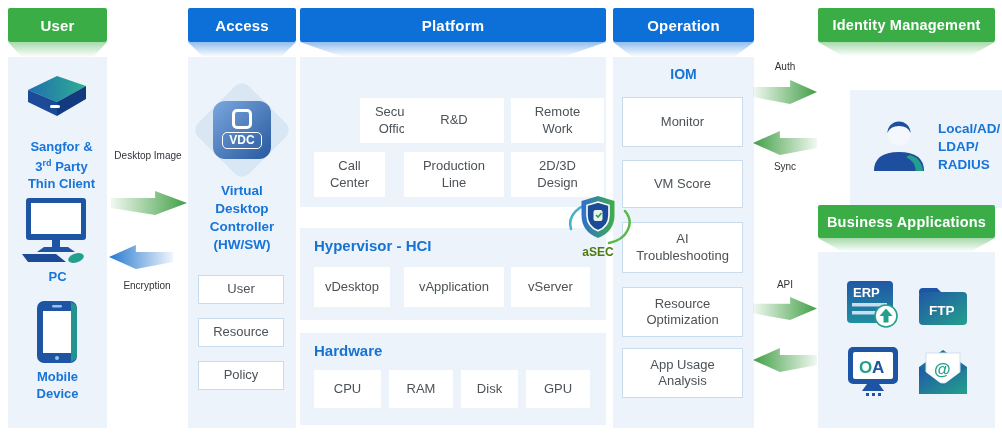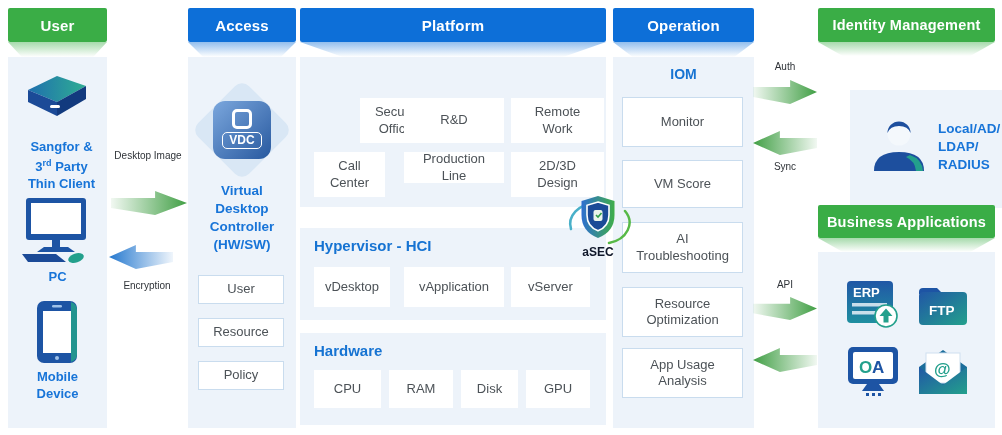--- a/index.html
+++ b/index.html
@@ -46,21 +46,21 @@
   .vdc-diamond { position:absolute; width:72px; height:72px; background:#d9e7f5;
                  border-radius:10px; transform:rotate(45deg); }
   .vdc-sq { position:absolute; width:58px; height:58px; border-radius:12px;
             background:linear-gradient(135deg,#7ba7dd,#28599f);
             display:flex; flex-direction:column; align-items:center; }
   .vdc-winsq { width:20px; height:20px; border:3px solid #fff; border-radius:5px; margin-top:8px; }
   .vdc-tag { margin-top:3px; font-size:12px; font-weight:bold; color:#fff;
              border:1.5px solid #fff; border-radius:5px; padding:0 6px; line-height:15px; }
 
   .asec-wrap { position:absolute; z-index:6; text-align:center; }
-  .asec-label { font-size:12px; font-weight:bold; color:#0f172a; margin-top:-2px; }
+  .asec-label { font-size:12px; font-weight:bold; color:#4d7c0f; margin-top:-2px; }
 
   svg { display:block; }
   sup { font-size:9px; }
 </style>
 </head>
 <body>
 
 <div class="canvas">
 
   <div class="hdr green" style="left:8px;top:8px;width:99px;height:34px;">User</div>
@@ -136,21 +136,21 @@
   </div>
 
   <div class="hdr blue" style="left:300px;top:8px;width:306px;height:34px;">Platform</div>
   <div class="trap blue" style="left:300px;top:42px;width:306px;height:15px;"></div>
 
   <div class="panel" style="left:300px;top:57px;width:306px;height:150px;">
     <div class="pbox" style="left:14px;top:41px;width:71px;height:45px;margin-left:46px;">Secure Office</div>
     <div class="pbox" style="left:104px;top:41px;width:100px;height:45px;">R&amp;D</div>
     <div class="pbox" style="left:211px;top:41px;width:93px;height:45px;">Remote Work</div>
     <div class="pbox" style="left:14px;top:95px;width:71px;height:45px;">Call Center</div>
-    <div class="pbox" style="left:104px;top:95px;width:100px;height:31px;">Production Line</div>
+    <div class="pbox" style="left:104px;top:95px;width:100px;height:45px;">Production Line</div>
     <div class="pbox" style="left:211px;top:95px;width:93px;height:45px;">2D/3D Design</div>
   </div>
 
   <div class="panel" style="left:300px;top:228px;width:306px;height:92px;">
     <div class="sect-title" style="left:14px;top:9px;">Hypervisor - HCI</div>
     <div class="pbox" style="left:14px;top:39px;width:76px;height:40px;">vDesktop</div>
     <div class="pbox" style="left:104px;top:39px;width:100px;height:40px;">vApplication</div>
     <div class="pbox" style="left:211px;top:39px;width:79px;height:40px;">vServer</div>
   </div>
 

